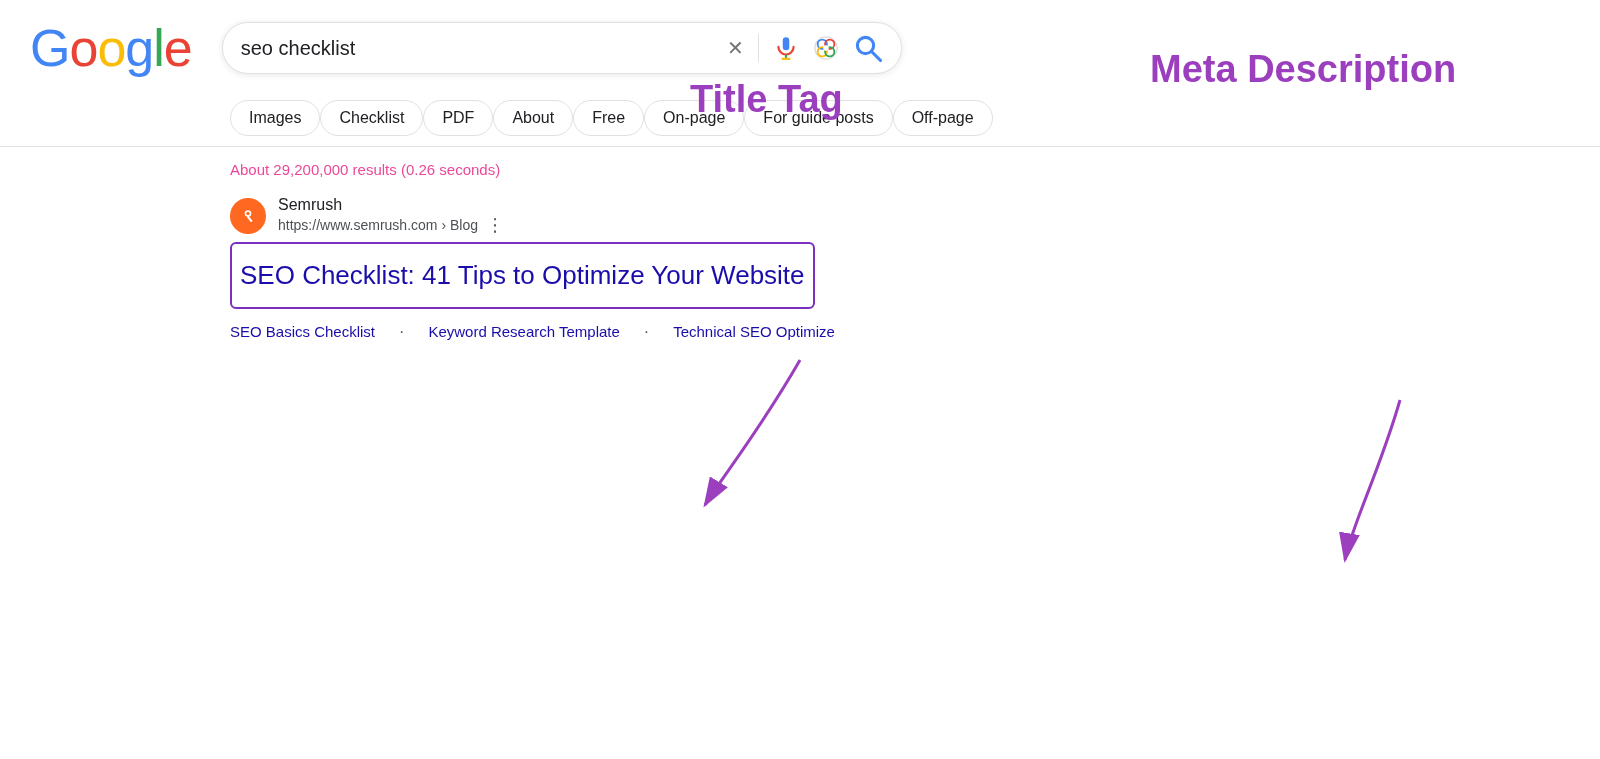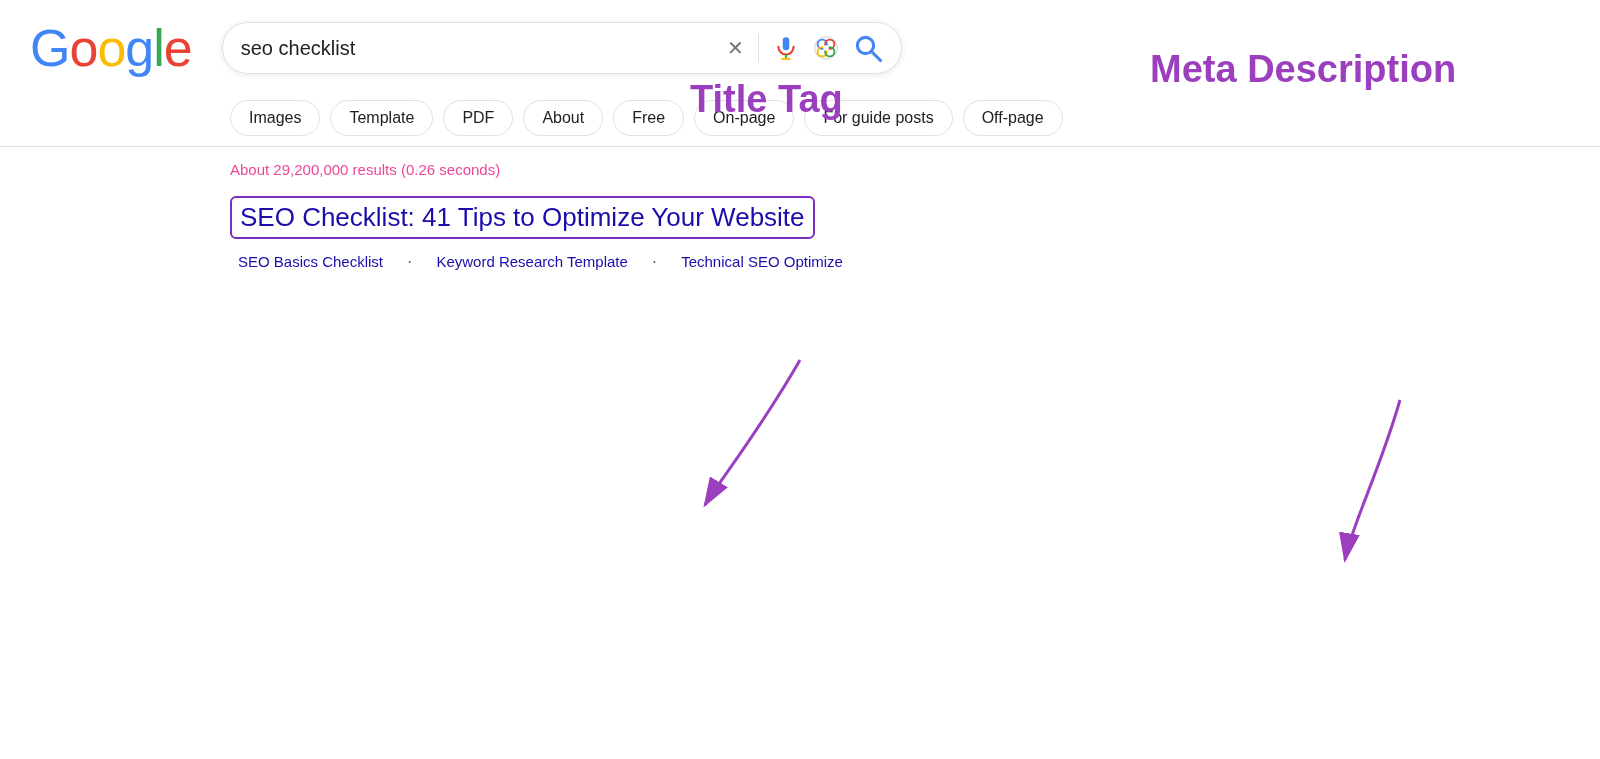--- a/index.html
+++ b/index.html
@@ -87,21 +87,20 @@
       width: 30px;
       height: 30px;
       cursor: pointer;
     }
 
     
     .chips-row {
       display: flex;
       align-items: center;
       padding: 8px 30px 10px 230px;
-      gap: 10px;
       border-bottom: 1px solid #e0e0e0;
       flex-wrap: nowrap;
     }
 
     .chip {
       border: 1px solid #dfe1e5;
       border-radius: 20px;
       padding: 8px 18px;
       font-size: 16px;
       color: #202124;
@@ -175,21 +174,21 @@
 
     .three-dots {
       font-size: 18px;
       color: #4d5156;
       cursor: pointer;
     }
 
     .result-title-wrapper {
       border: 2px solid #7B2FBE;
       border-radius: 6px;
-      padding: 4px 8px;
+      padding: 16px 8px;
       margin-bottom: 6px;
       display: inline-block;
     }
 
     .result-title {
       font-size: 26px;
       color: #1a0dab;
       font-weight: 400;
       text-decoration: none;
       cursor: pointer;
@@ -211,21 +210,20 @@
 
     .result-description strong {
       font-weight: 700;
       color: #202124;
     }
 
     .sitelinks {
       margin-top: 8px;
       display: flex;
       gap: 24px;
-      margin-left: 8px;
     }
 
     .sitelink {
       font-size: 15px;
       color: #1a0dab;
       text-decoration: none;
       cursor: pointer;
     }
 
     
@@ -289,34 +287,52 @@
       <svg class="search-icon-btn" viewBox="0 0 24 24" fill="none">
         <circle cx="10" cy="10" r="6.5" stroke="#4285F4" stroke-width="2.5"></circle>
         <line x1="15" y1="15" x2="22" y2="22" stroke="#4285F4" stroke-width="2.5" stroke-linecap="round"></line>
       </svg>
     </div>
   </div>
 </div>
 
 <div class="chips-row">
   <div class="chip">Images</div>
-  <div class="chip">Template</div>
+  <div class="chip">Checklist</div>
   <div class="chip">PDF</div>
   <div class="chip">About</div>
   <div class="chip">Free</div>
   <div class="chip">On-page</div>
   <div class="chip">For guide posts</div>
   <div class="chip">Off-page</div>
 </div>
 
 <div class="results-area">
   <div class="results-count">About 29,200,000 results (0.26 seconds)</div>
 
   <div class="result-card">
     
+    <div class="site-row">
+      <div class="site-favicon">
+
+        <svg class="favicon-inner" viewBox="0 0 24 24">
+          <circle cx="12" cy="12" r="10" fill="#FF6820"></circle>
+          <circle cx="12" cy="9" r="4" fill="white"></circle>
+          <circle cx="12" cy="9" r="2" fill="#FF6820"></circle>
+          <line x1="12" y1="13" x2="16" y2="18" stroke="white" stroke-width="2.5" stroke-linecap="round"></line>
+        </svg>
+      </div>
+      <div class="site-info">
+        <span class="site-name">Semrush</span>
+        <div class="site-url-row">
+          <span class="site-url">https://www.semrush.com › Blog</span>
+          <span class="three-dots">⋮</span>
+        </div>
+      </div>
+    </div>
 
     
     <div class="result-title-wrapper">
       <a class="result-title" href="#">SEO Checklist: 41 Tips to Optimize Your Website</a>
     </div>
 
     
 
     
     <div class="sitelinks">

